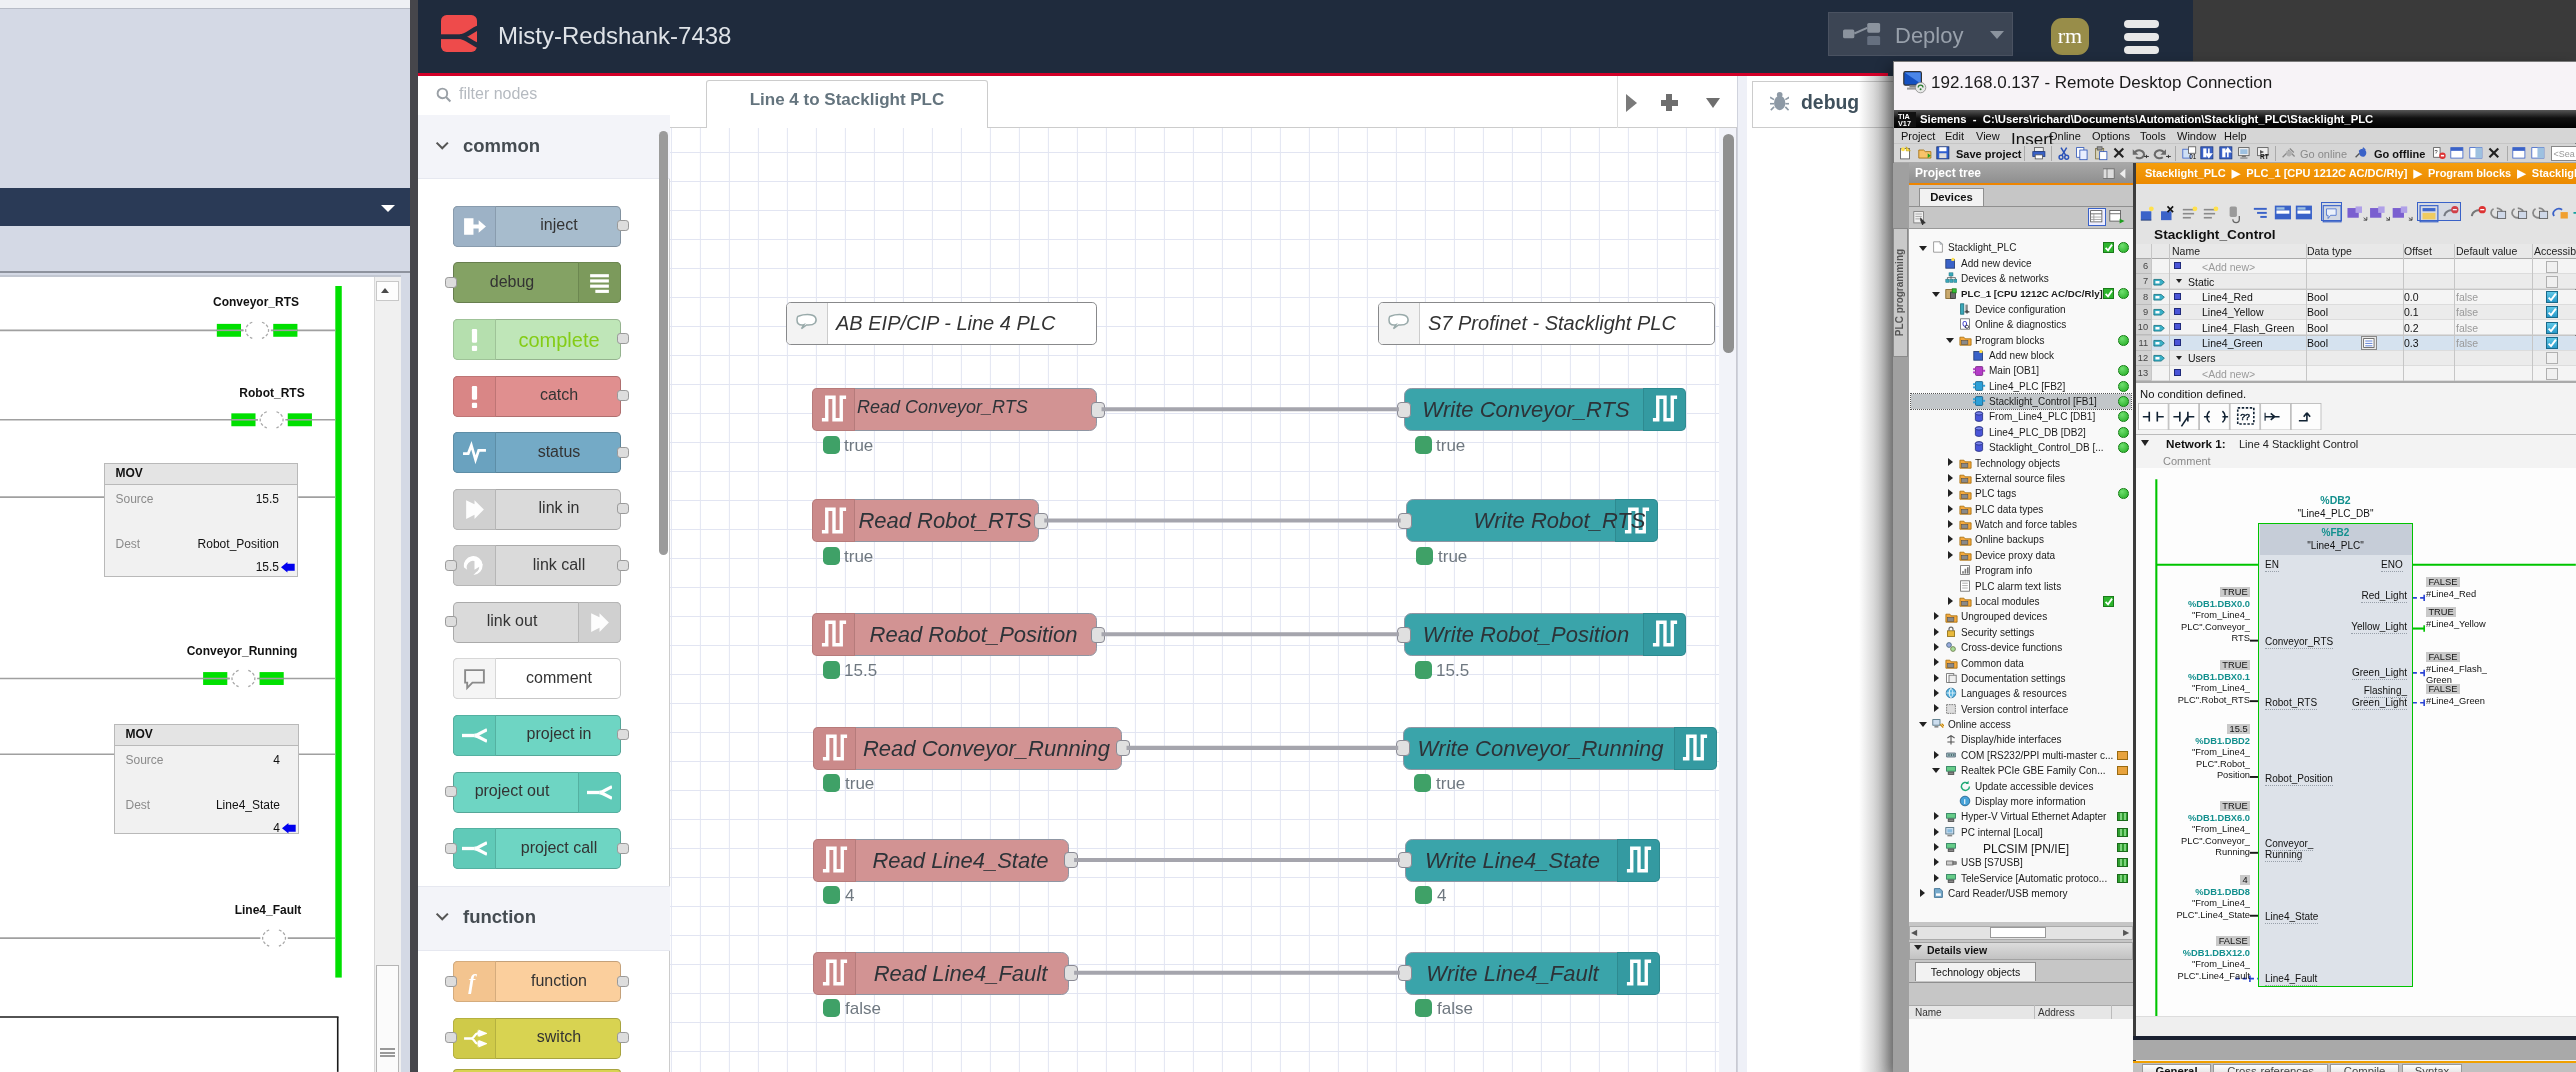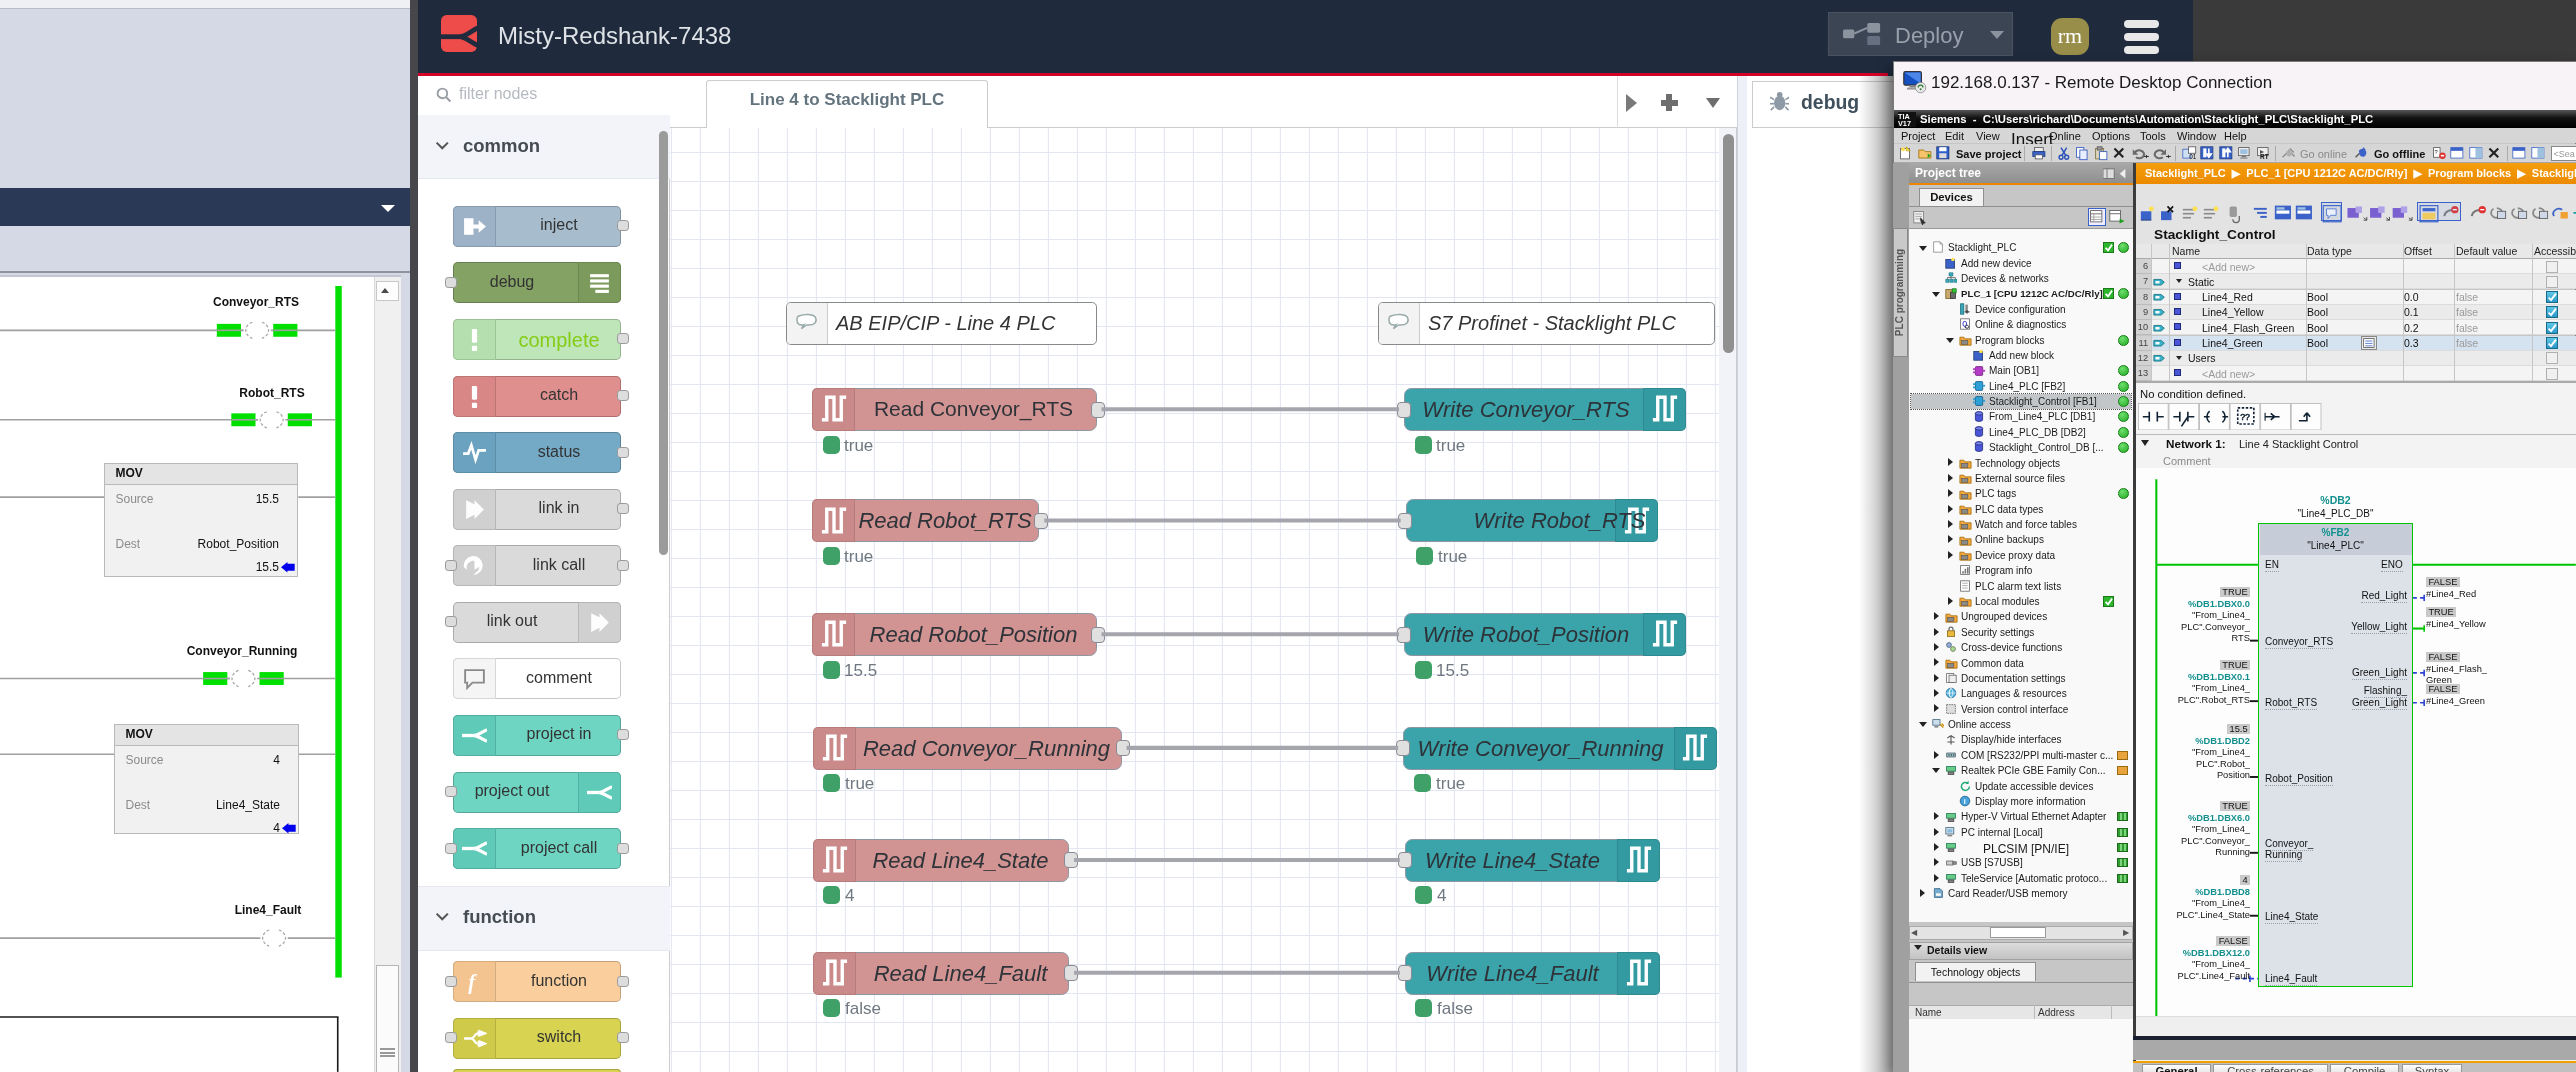--- a/index.html
+++ b/index.html
@@ -305,21 +305,21 @@
 <div class="a" style="left:1723px;top:134px;width:10.5px;height:219px;background:#909090;border-radius:5.6px;"></div>
 <div class="a" style="left:1740px;top:736px;width:5.6px;height:71px;background:#b9b9c2;border-radius:3.2px;"></div>
 <div class="a" style="left:812px;top:388px;width:285px;height:43px;background:#d29393;border:1.6px solid #8f96a3;border-radius:7.3px;"></div>
 <div class="a" style="left:812px;top:388px;width:43px;height:43px;background:#cb8a8a;border-radius:4.8px 0 0 4.8px;"></div>
 <div class="a" style="left:812px;top:388px;width:43px;height:43px;border:1.2px solid rgba(0,0,0,0.10);border-radius:4.8px 0 0 4.8px;"></div>
 <div class="a" style="left:821px;top:394px;">
     <svg width="26" height="29" viewBox="0 0 32 36">
       <path d="M1 32 H7 V4 H16 V32 H25 V4 H31" fill="none" stroke="#fff" stroke-width="4.2"></path>
     </svg>
   </div>
-<div class="a" style="left:857px;top:397px;width:233px;text-align:center;font-size:21px;color:#2d3338;white-space:nowrap;">Read Conveyor_RTS</div>
+<div class="a" style="left:857px;top:397px;width:233px;text-align:left;font-size:18px;font-style:italic;color:#2d3338;white-space:nowrap;">Read Conveyor_RTS</div>
 <div class="a" style="left:1091px;top:402px;width:13.7px;height:16px;background:#e0e0e0;border:1.6px solid #8a8a94;border-radius:4px;"></div>
 <div class="a" style="left:1404px;top:388px;width:281px;height:43px;background:#3aa4aa;border:1.6px solid #8f96a3;border-radius:7.3px;"></div>
 <div class="a" style="left:1643px;top:388px;width:43px;height:43px;background:#349aa1;border-radius:0 4.8px 4.8px 0;"></div>
 <div class="a" style="left:1643px;top:388px;width:43px;height:43px;border:1.2px solid rgba(0,0,0,0.10);border-radius:0 4.8px 4.8px 0;"></div>
 <div class="a" style="left:1652px;top:394px;">
     <svg width="26" height="29" viewBox="0 0 32 36">
       <path d="M1 32 H7 V4 H16 V32 H25 V4 H31" fill="none" stroke="#fff" stroke-width="4.2"></path>
     </svg>
   </div>
 <div class="a" style="left:1411px;top:397px;width:230px;text-align:center;font-size:22px;font-style:italic;color:#2d3338;white-space:nowrap;">Write Conveyor_RTS</div>

